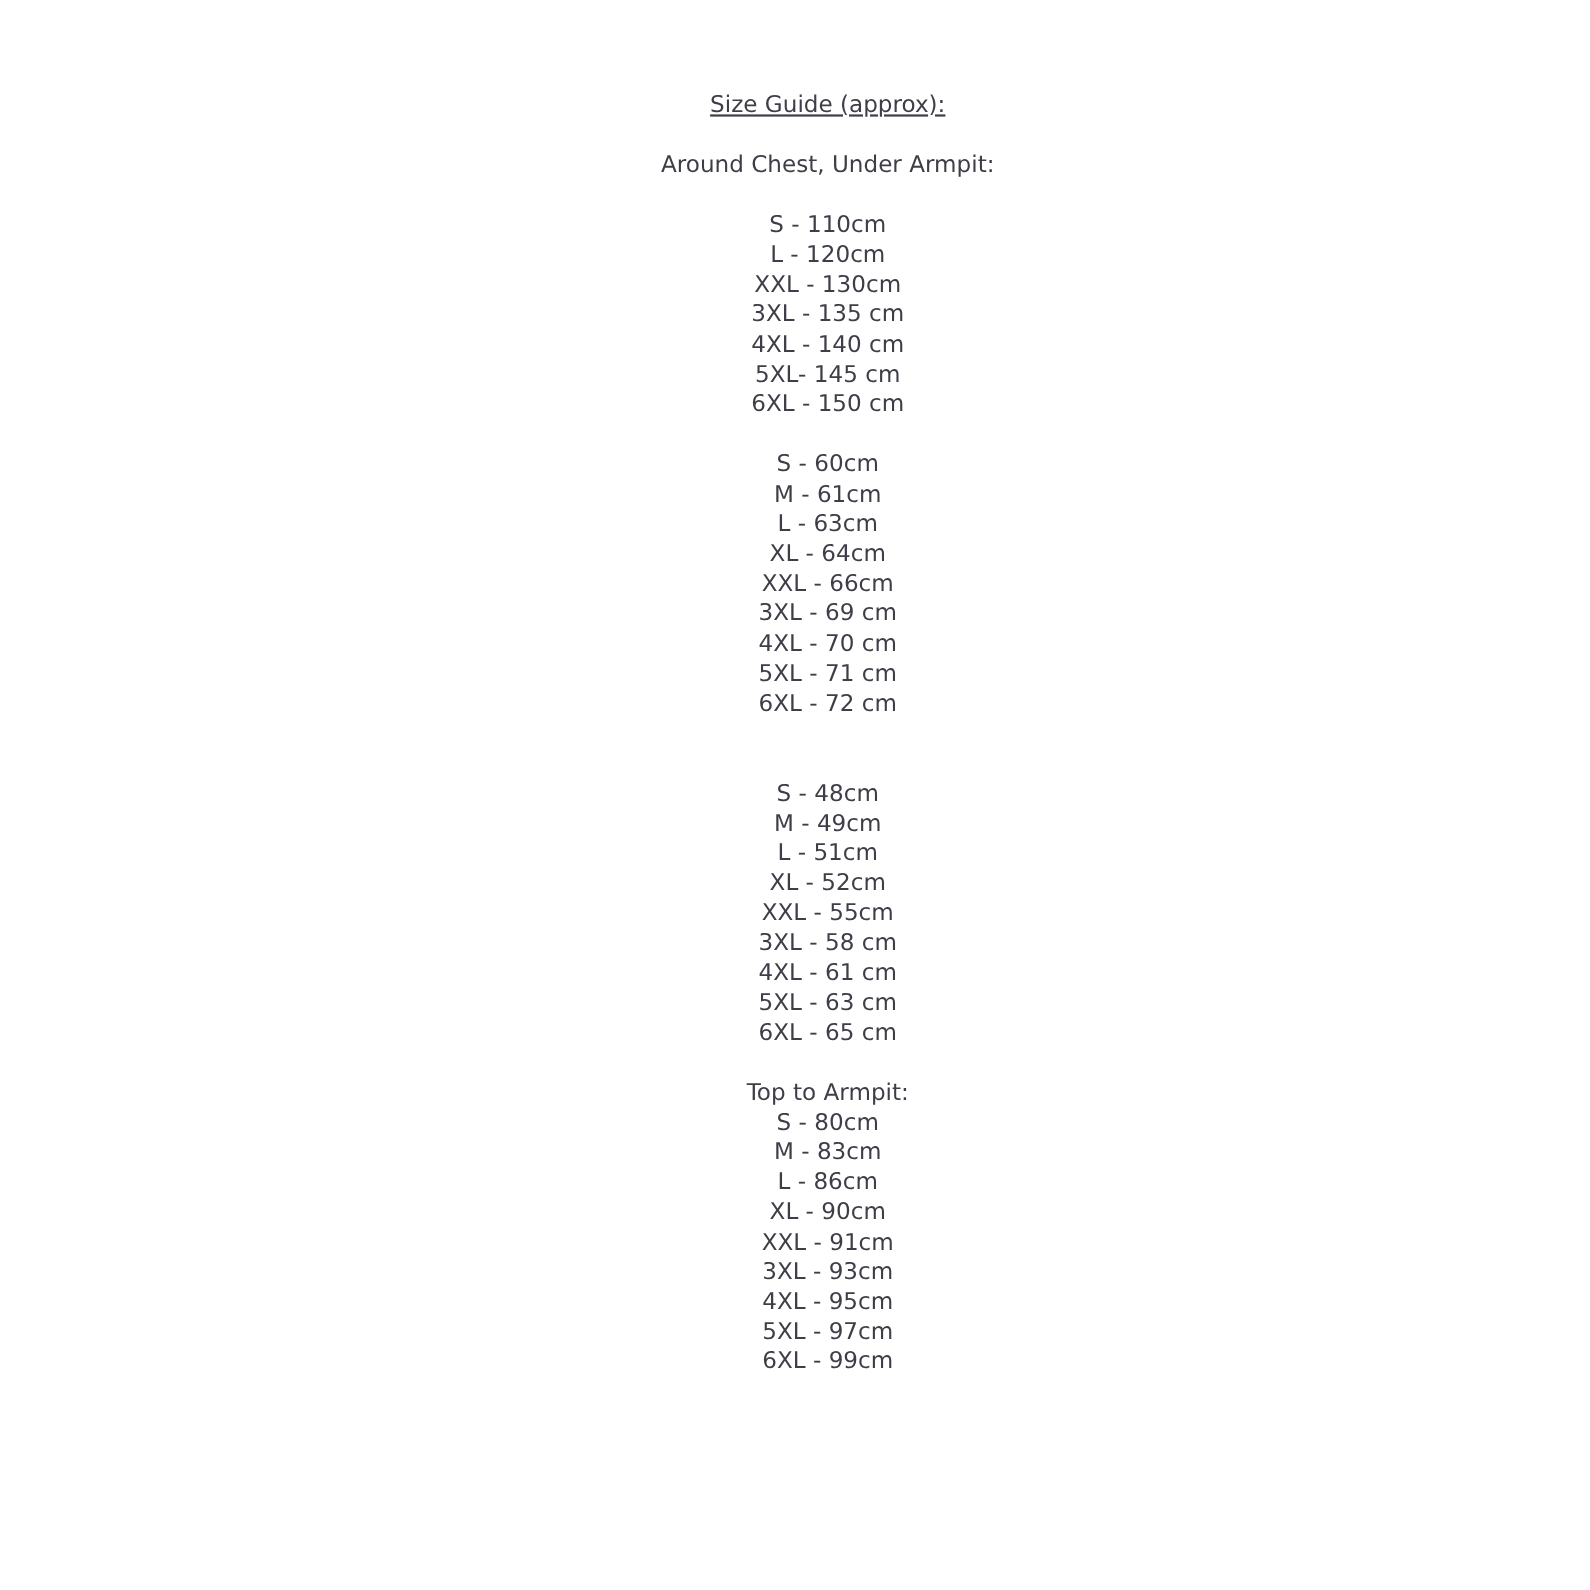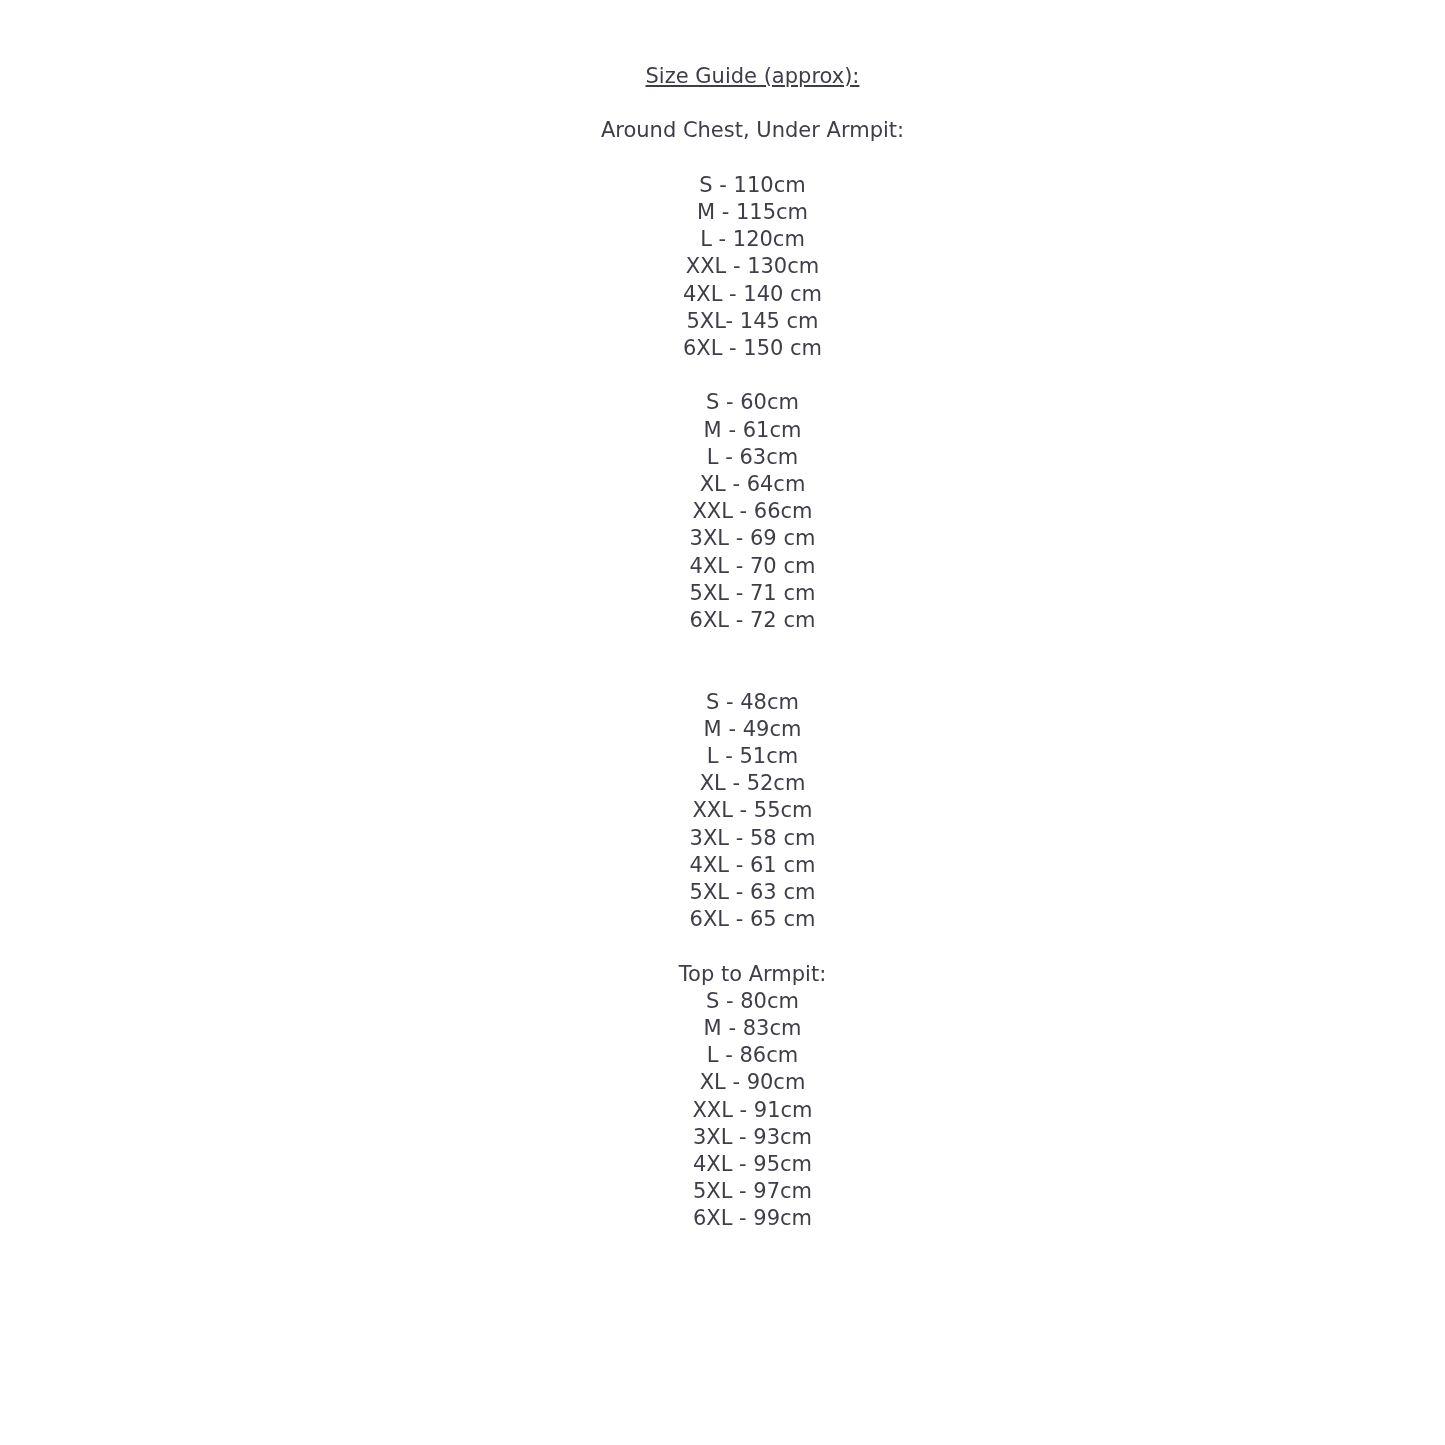--- a/index.html
+++ b/index.html
@@ -5,21 +5,21 @@
   html, body { margin: 0; padding: 0; }
   body {
     width: 1445px;
     height: 1445px;
     background: #ffffff;
     overflow: hidden;
   }
   .content {
     box-sizing: border-box;
     width: 1445px;
-    padding-top: 63px;
+    padding-top: 82px;
     padding-left: 60px; 
     text-align: center;
     font-family: "DejaVu Sans", "Liberation Sans", sans-serif;
     font-size: 21px;
     line-height: 27.2px;
     color: #3e3e48;
   }
   .line {
     min-height: 27.2px;
     white-space: pre;
@@ -34,23 +34,23 @@
 </head>
 <body style="background: rgb(255, 255, 255);">
 
 <div class="content" style="color: rgb(62, 62, 72);">
   <div class="line title">Size Guide (approx):</div>
   <div id="sections">
       <div class="blank"></div>
       <div class="line">Around Chest, Under Armpit:</div>
       <div class="blank"></div>
       <div class="line">S - 110cm</div>
-      <div class="line">M - 115cm</div>
       <div class="line">L - 120cm</div>
       <div class="line">XXL - 130cm</div>
+      <div class="line">3XL - 135 cm</div>
       <div class="line">4XL - 140 cm</div>
       <div class="line">5XL- 145 cm</div>
       <div class="line">6XL - 150 cm</div>
       <div class="blank"></div>
       <div class="line">S - 60cm</div>
       <div class="line">M - 61cm</div>
       <div class="line">L - 63cm</div>
       <div class="line">XL - 64cm</div>
       <div class="line">XXL - 66cm</div>
       <div class="line">3XL - 69 cm</div>

